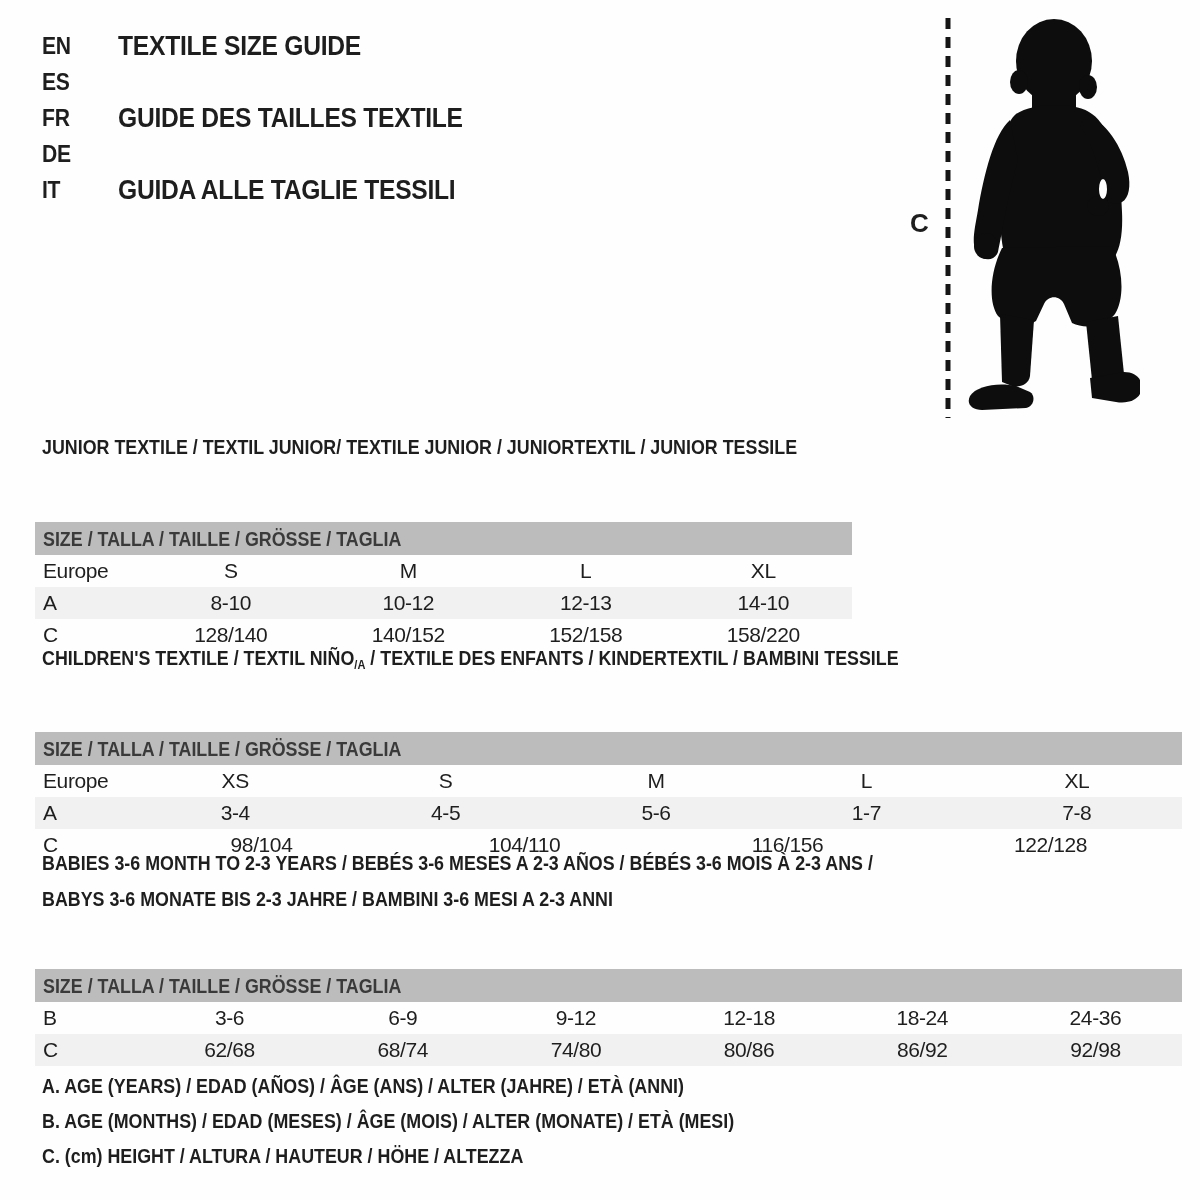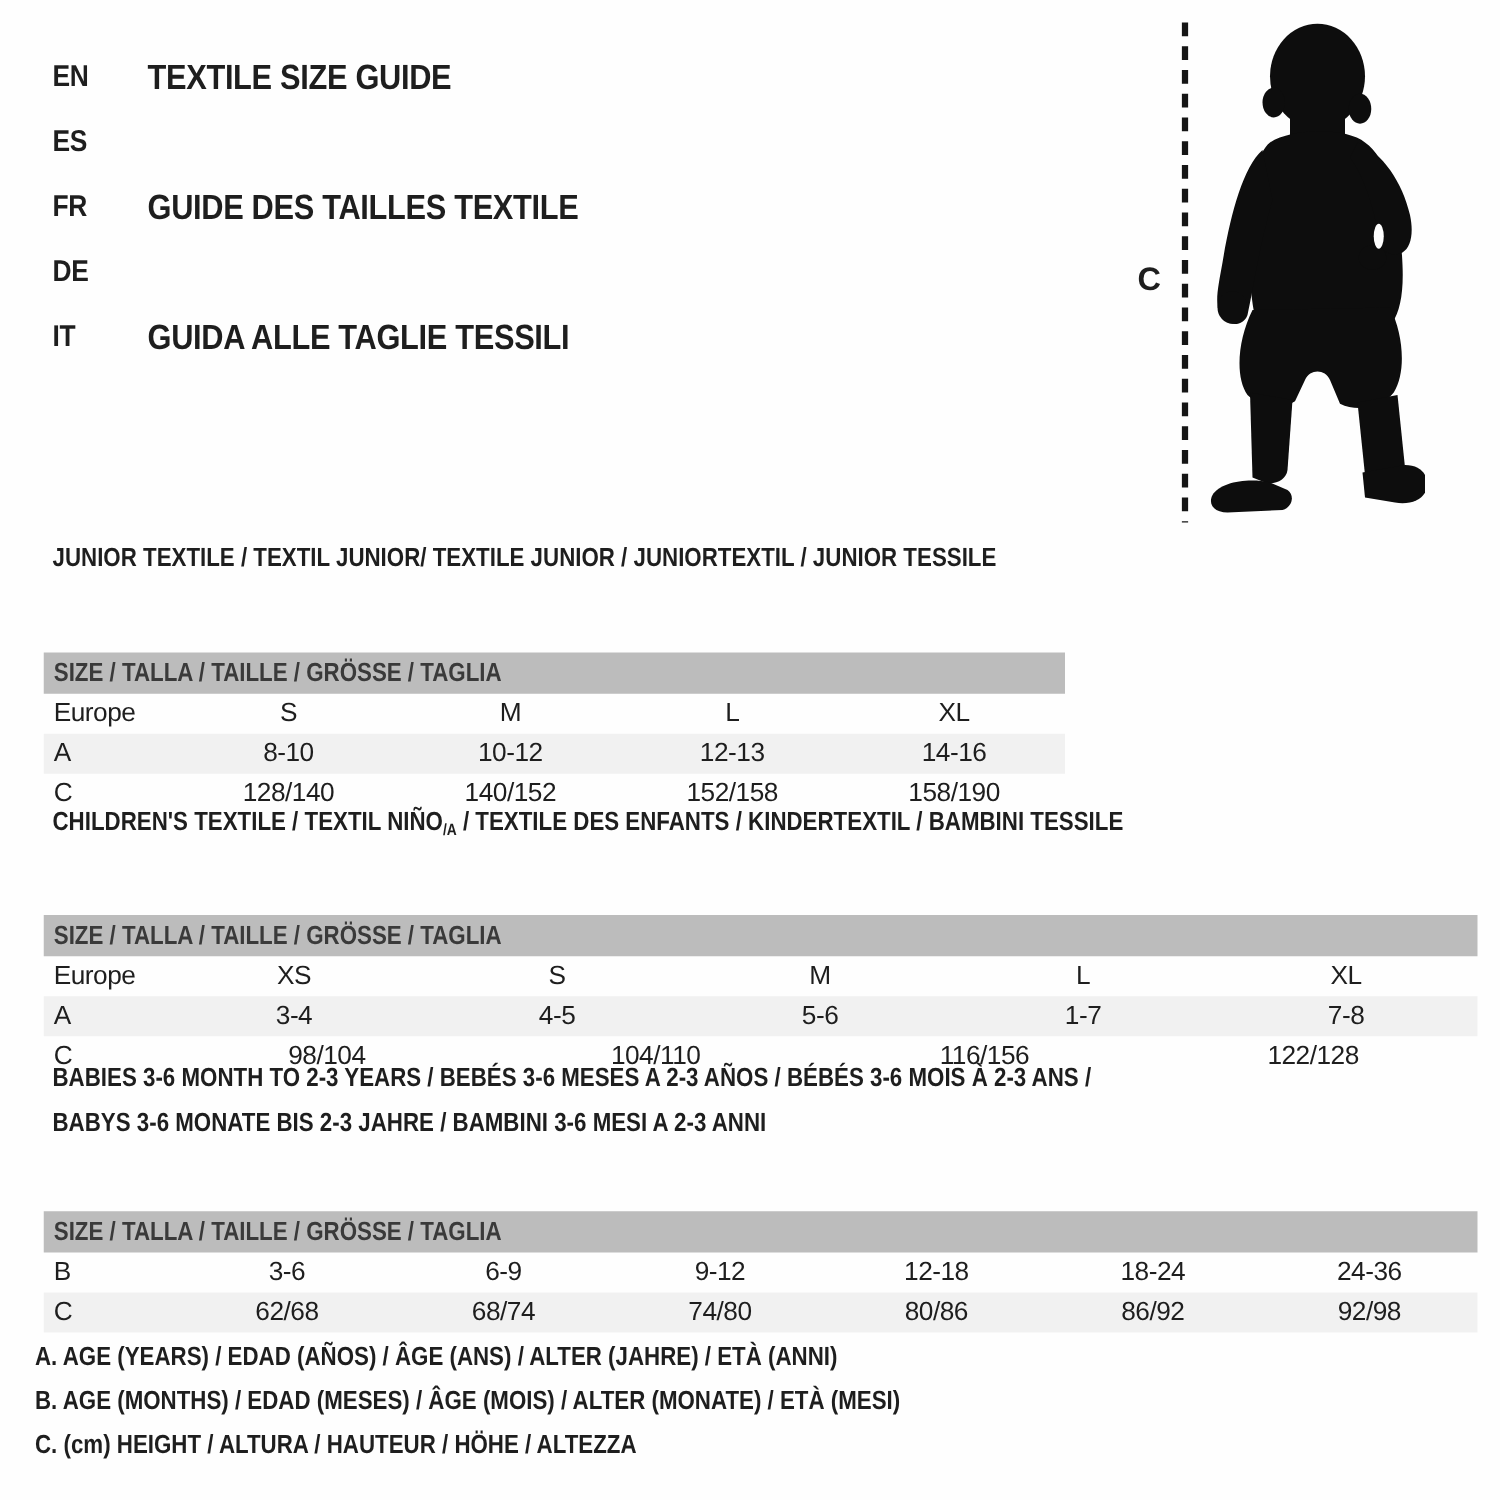--- a/index.html
+++ b/index.html
@@ -21,21 +21,21 @@
   }
   .cond88 {
     display: inline-block;
     transform: scaleX(0.88);
     transform-origin: 0 50%;
     white-space: nowrap;
   }
 
   
   .lang-block { position: absolute; left: 42px; top: 28px; }
-  .lang-row { display: flex; height: 36px; line-height: 36px; margin-top: 16px; }
+  .lang-row { display: flex; height: 36px; line-height: 36px; }
   .lang-code { width: 76px; font-weight: 700; font-size: 24px; letter-spacing: -0.3px; }
   .lang-title { font-weight: 700; font-size: 28px; letter-spacing: -0.3px; }
 
   
   .figure-svg { position: absolute; left: 940px; top: 14px; width: 200px; height: 408px; }
   .measure-label {
     position: absolute; left: 910px; top: 208px;
     font-weight: 700; font-size: 26px; color: #1e1e1e;
   }
 
@@ -61,21 +61,21 @@
   .tlabel { padding-left: 8px; text-align: left; }
   .tcell { flex: 1; text-align: center; }
   .junior-table { width: 817px; }
   .junior-table .tlabel { width: 107px; }
   .children-table { width: 1147px; }
   .children-table .tlabel { width: 95px; }
   .babies-table { width: 1147px; }
   .babies-table .tlabel { width: 108px; }
 
   
-  .legend { position: absolute; left: 28px; top: 1068px; }
+  .legend { position: absolute; left: 42px; top: 1068px; }
   .legend-line { height: 35px; line-height: 35px; font-weight: 700; font-size: 21px; white-space: nowrap; }
 </style>
 </head>
 <body>
 
 <div class="page">
 
   <div class="lang-block">
     <div class="lang-row">
       <span class="lang-code"><span class="cond88">EN</span></span>
@@ -132,28 +132,28 @@
       <span class="tcell">S</span>
       <span class="tcell">M</span>
       <span class="tcell">L</span>
       <span class="tcell">XL</span>
     </div>
     <div class="trow shaded">
       <span class="tlabel">A</span>
       <span class="tcell">8-10</span>
       <span class="tcell">10-12</span>
       <span class="tcell">12-13</span>
-      <span class="tcell">14-16</span>
+      <span class="tcell">14-10</span>
     </div>
     <div class="trow">
       <span class="tlabel">C</span>
       <span class="tcell">128/140</span>
       <span class="tcell">140/152</span>
       <span class="tcell">152/158</span>
-      <span class="tcell">158/190</span>
+      <span class="tcell">158/220</span>
     </div>
   </div>
 
   <div class="section-title" style="top:645px">
     <span class="cond"><span>CHILDREN'S TEXTILE / TEXTIL NIÑO</span><span class="sub-a">/A</span><span> / TEXTILE DES ENFANTS / KINDERTEXTIL / BAMBINI TESSILE</span></span>
   </div>
   <div class="size-table children-table" style="top:691px">
     <div class="band">
       <span class="cond">SIZE / TALLA / TAILLE / GRÖSSE / TAGLIA</span>
     </div>

